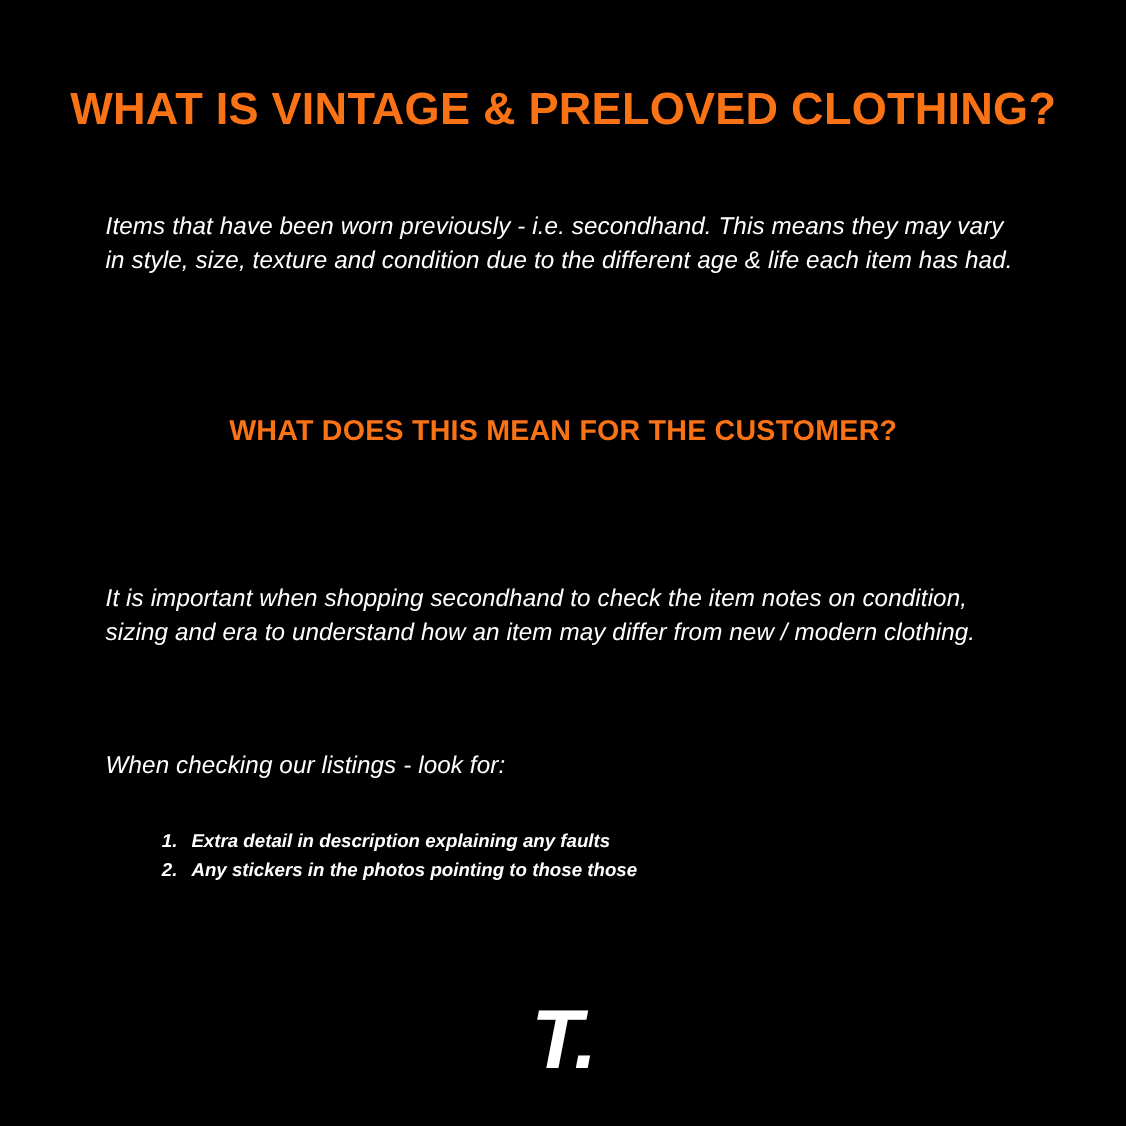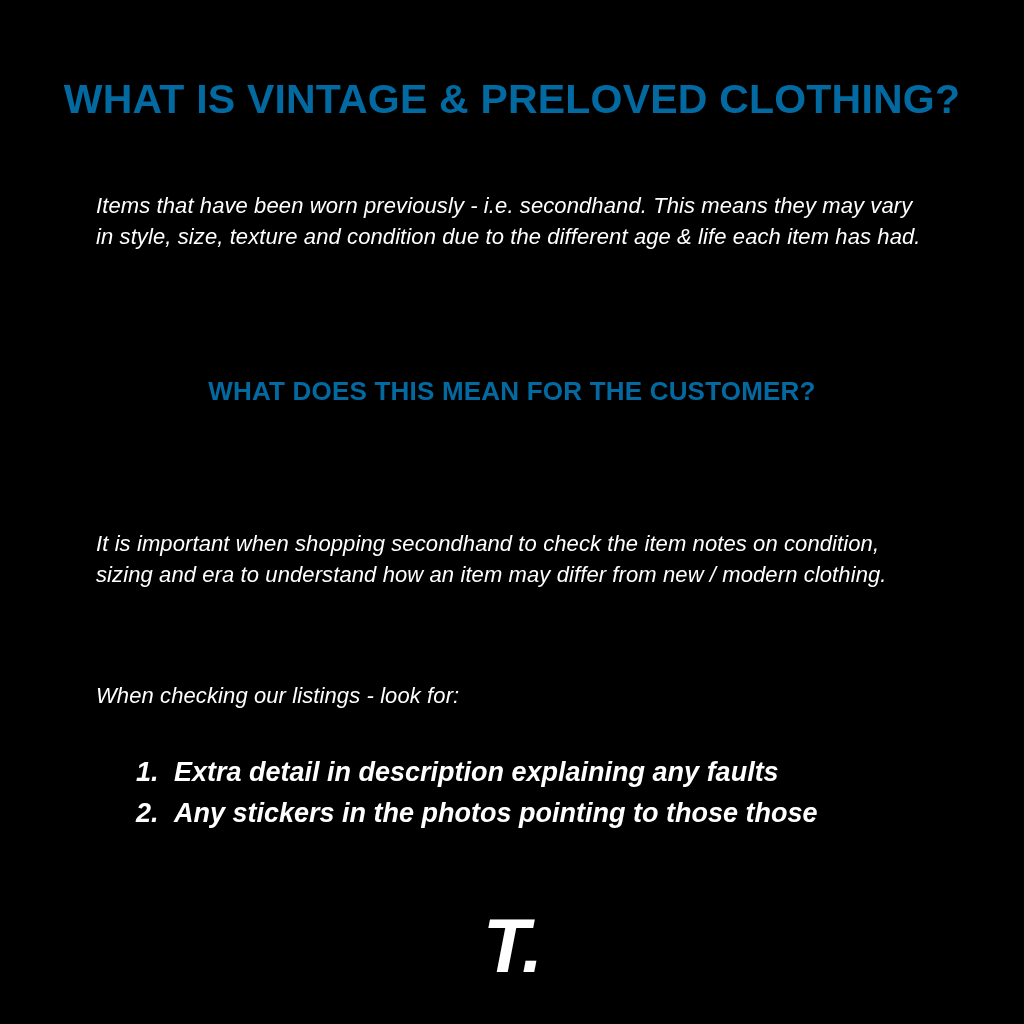--- a/index.html
+++ b/index.html
@@ -20,21 +20,21 @@
     height: 1024px;
     box-sizing: border-box;
     background: #000000;
   }
   .heading {
     text-align: center;
     font-weight: bold;
     font-size: 41px;
     letter-spacing: 0.2px;
     line-height: 1.18;
-    color: #0369a1;
+    color: #f97316;
     text-transform: uppercase;
   }
   .heading-1 {
     position: absolute;
     top: 75px;
     left: 40px;
     right: 40px;
   }
   .heading-2 {
     position: absolute;
@@ -70,21 +70,21 @@
   }
   .list {
     position: absolute;
     top: 752px;
     left: 120px;
     right: 96px;
     margin: 0;
     padding-left: 46px;
     font-style: italic;
     font-weight: bold;
-    font-size: 27px;
+    font-size: 17px;
     line-height: 1.5;
     color: #ffffff;
   }
   .list li {
     padding-left: 8px;
   }
   .logo {
     position: absolute;
     left: 0;
     right: 0;

